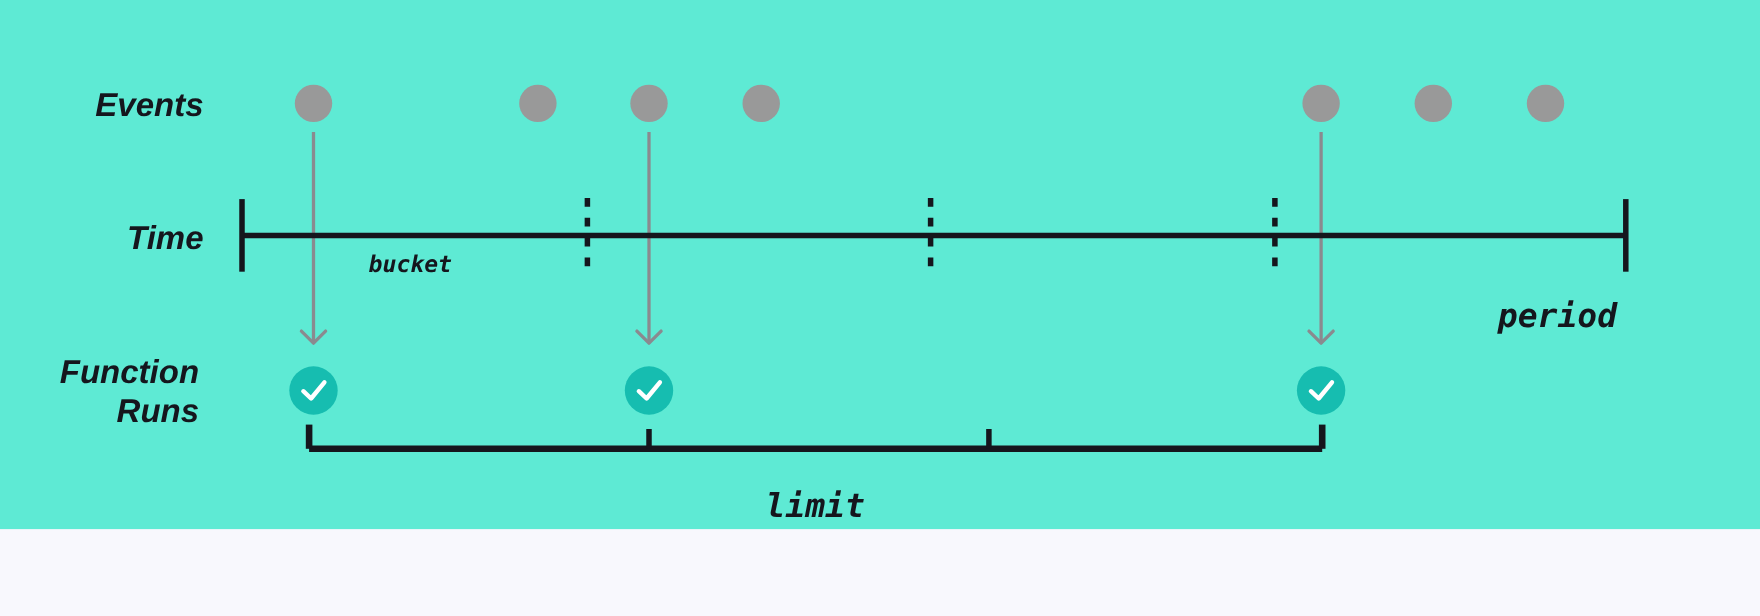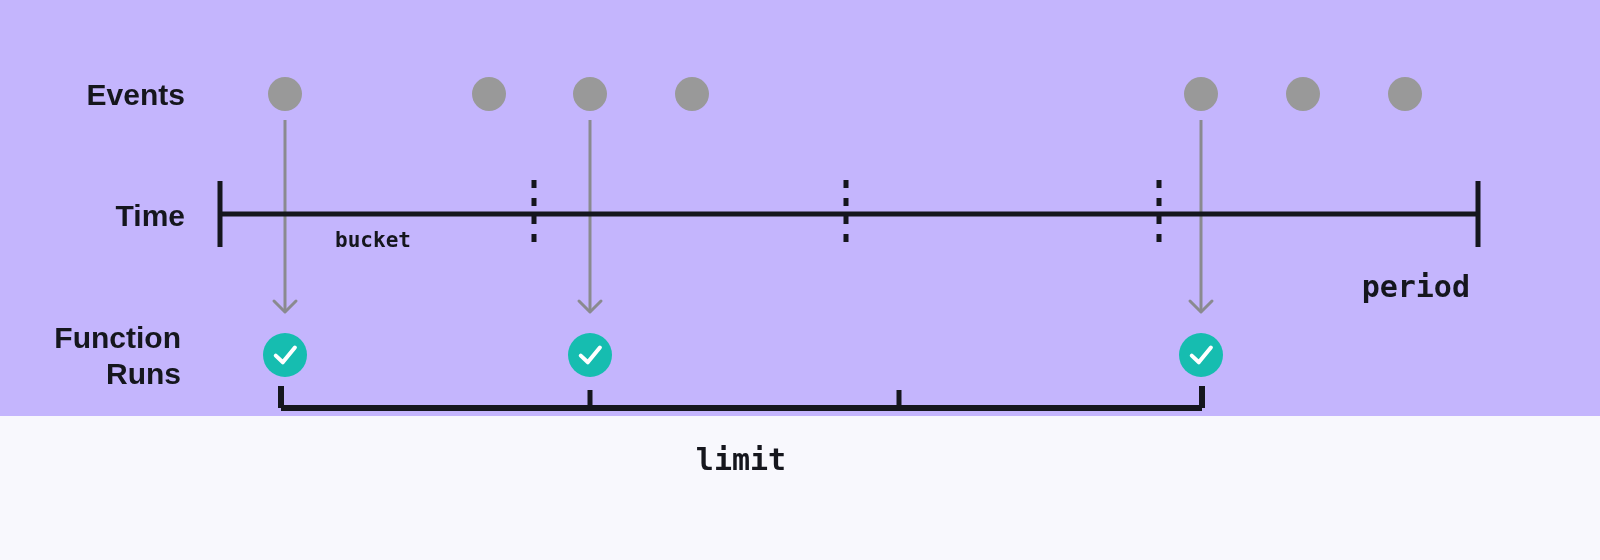--- a/index.html
+++ b/index.html
@@ -9,22 +9,23 @@
   body {
     width: 1600px;
     height: 560px;
     background: #f8f8fd;
     font-family: "Liberation Sans", sans-serif;
     overflow: hidden;
   }
   #diagram-root {
     position: relative;
     width: 1600px;
-    height: 416px;
-    background: #c4b5fd;
+    height: 481px;
+    background: #5eead4;
+    font-style: italic;
   }
   #diagram-svg {
     position: absolute;
     top: 0;
     left: 0;
     width: 1600px;
     height: 560px;
     display: block;
   }
   .row-label {

